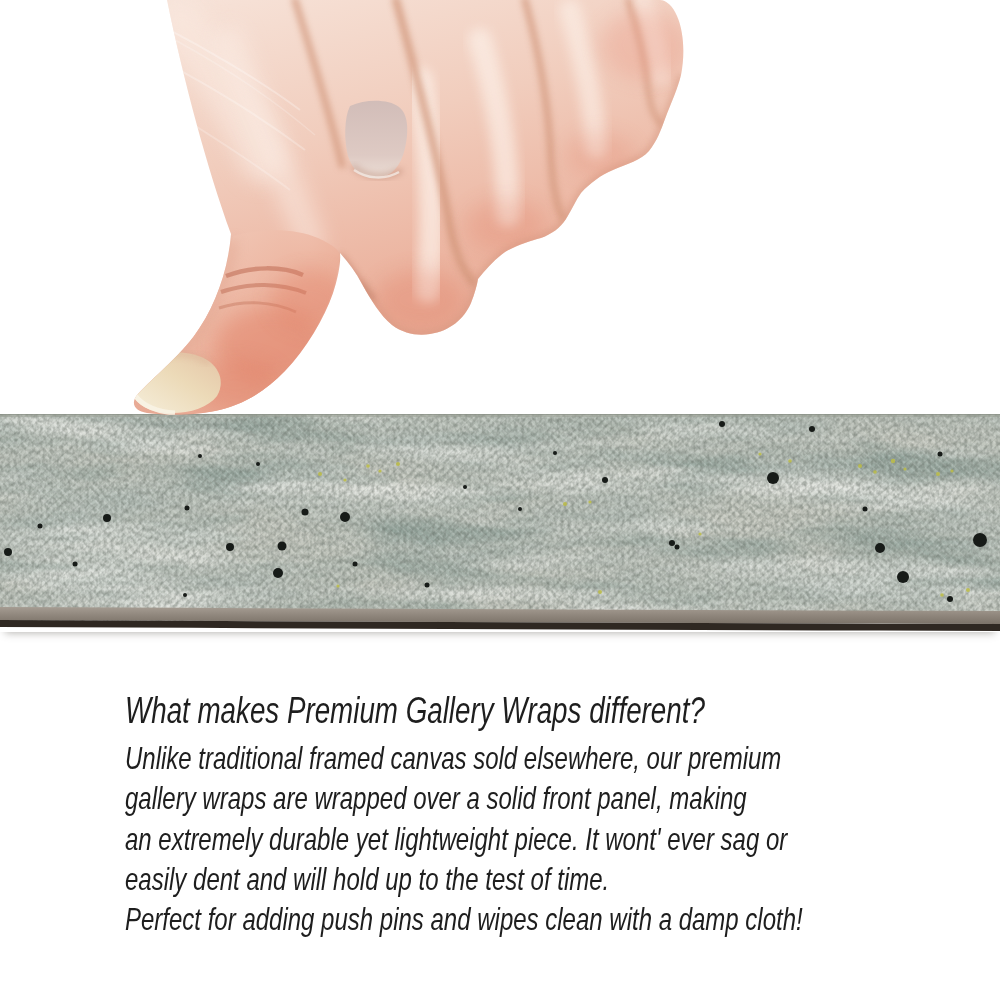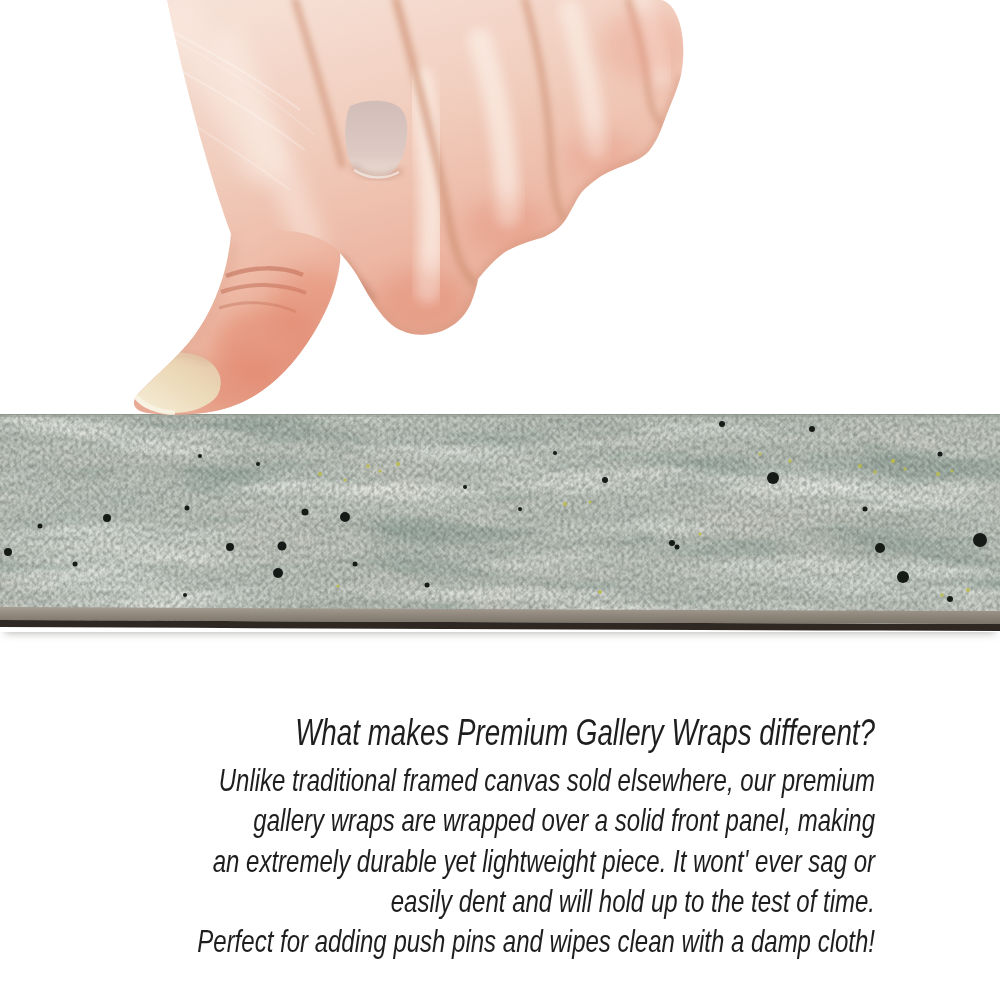--- a/index.html
+++ b/index.html
@@ -6,22 +6,22 @@
   .stage{
     position:relative;width:1000px;height:1000px;background:#ffffff;
     overflow:hidden;font-family:"Liberation Sans",sans-serif;
   }
   .hand{position:absolute;top:0;left:0;width:1000px;height:418px;z-index:3;}
   .strip{
     position:absolute;top:414px;left:0;width:1000px;height:218px;z-index:2;
     box-shadow:0 6px 8px -5px rgba(95,90,85,.45);
   }
   .info{
-    position:absolute;top:714px;left:0;width:1000px;z-index:4;
-    text-align:right;color:#1e1e1e;
+    position:absolute;top:692px;left:0;width:1000px;z-index:4;
+    text-align:left;color:#1e1e1e;
   }
   .info h1{
     margin:0 0 8px 0;font-size:37px;line-height:38px;font-weight:400;
     font-style:italic;transform:scaleX(.75);transform-origin:50% 50%;
     white-space:nowrap;
   }
   .info p{
     margin:0;font-size:32px;line-height:40.3px;font-weight:400;
     font-style:italic;transform:scaleX(.75);transform-origin:50% 50%;
     white-space:nowrap;

